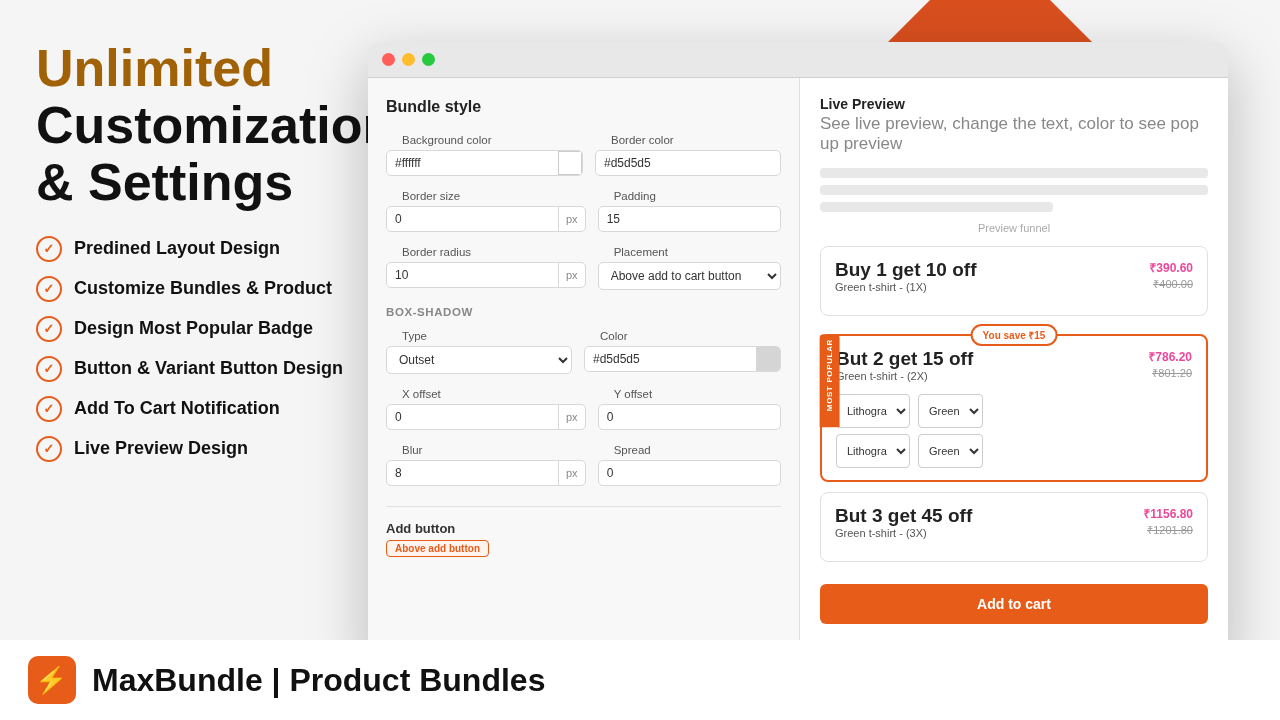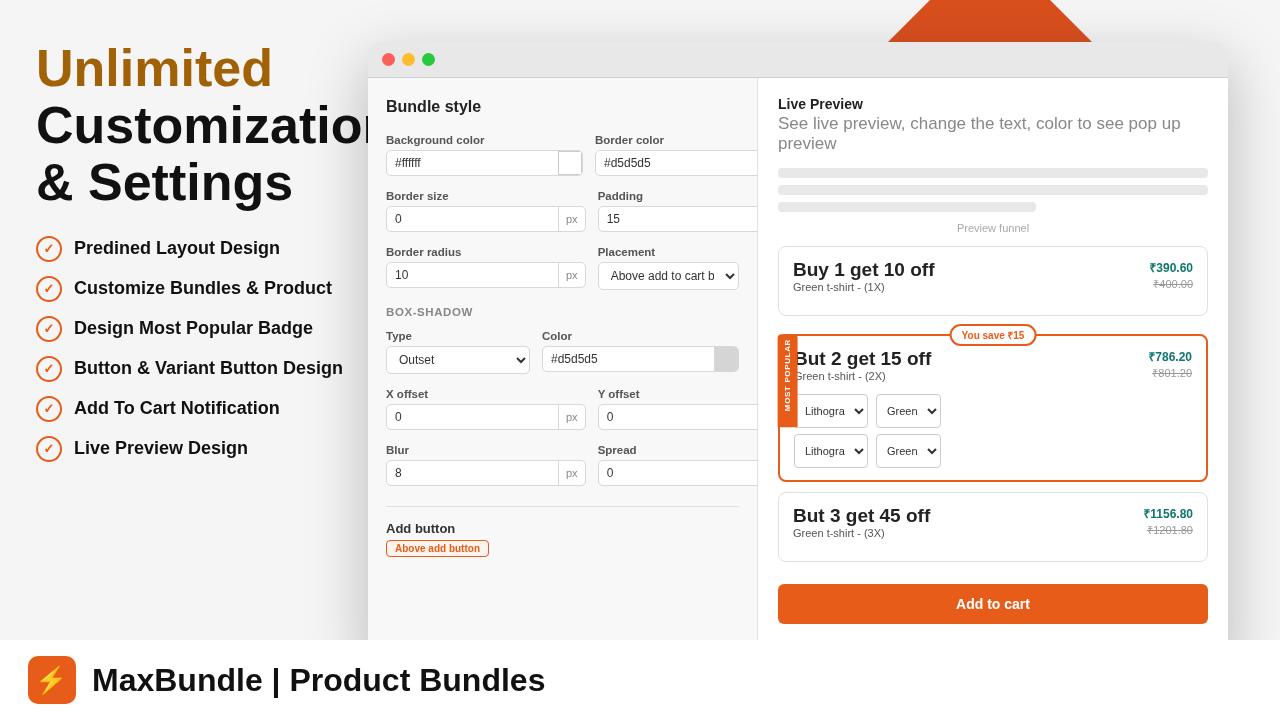--- a/index.html
+++ b/index.html
@@ -149,21 +149,21 @@
     .mac-btn.yellow { background: #ffbd2e; }
     .mac-btn.green { background: #27c93f; }
 
     .mac-content {
       display: flex;
       height: calc(100% - 36px);
     }
 
     
     .config-panel {
-      width: 390px;
+      width: 432px;
       background: #f8f8f8;
       border-right: 1px solid #e0e0e0;
       padding: 20px 18px;
       overflow-y: auto;
     }
 
     .panel-title {
       font-size: 16px;
       font-weight: 700;
       color: #222;
@@ -177,21 +177,22 @@
     }
     .form-group {
       flex: 1;
       display: flex;
       flex-direction: column;
       gap: 4px;
     }
     .form-label {
       font-size: 11.5px;
       color: #555;
-      font-weight: 700;
+      font-weight: 400;
+      margin-left: 16px;
     }
     .form-input-wrap {
       display: flex;
       align-items: center;
       background: #fff;
       border: 1px solid #d8d8d8;
       border-radius: 5px;
       overflow: hidden;
     }
     .form-input {
@@ -297,21 +298,21 @@
       color: #222;
     }
     .bundle-item-subtitle {
       font-size: 11px;
       color: #555;
       margin-bottom: 8px;
     }
     .bundle-price-new {
       font-size: 12px;
       font-weight: 700;
-      color: #0f766e;
+      color: #ec4899;
       margin-left: 28px;
     }
     .bundle-price-old {
       font-size: 11px;
       color: #999;
       text-decoration: line-through;
       text-align: right;
     }
     .bundle-selects {
       display: flex;

